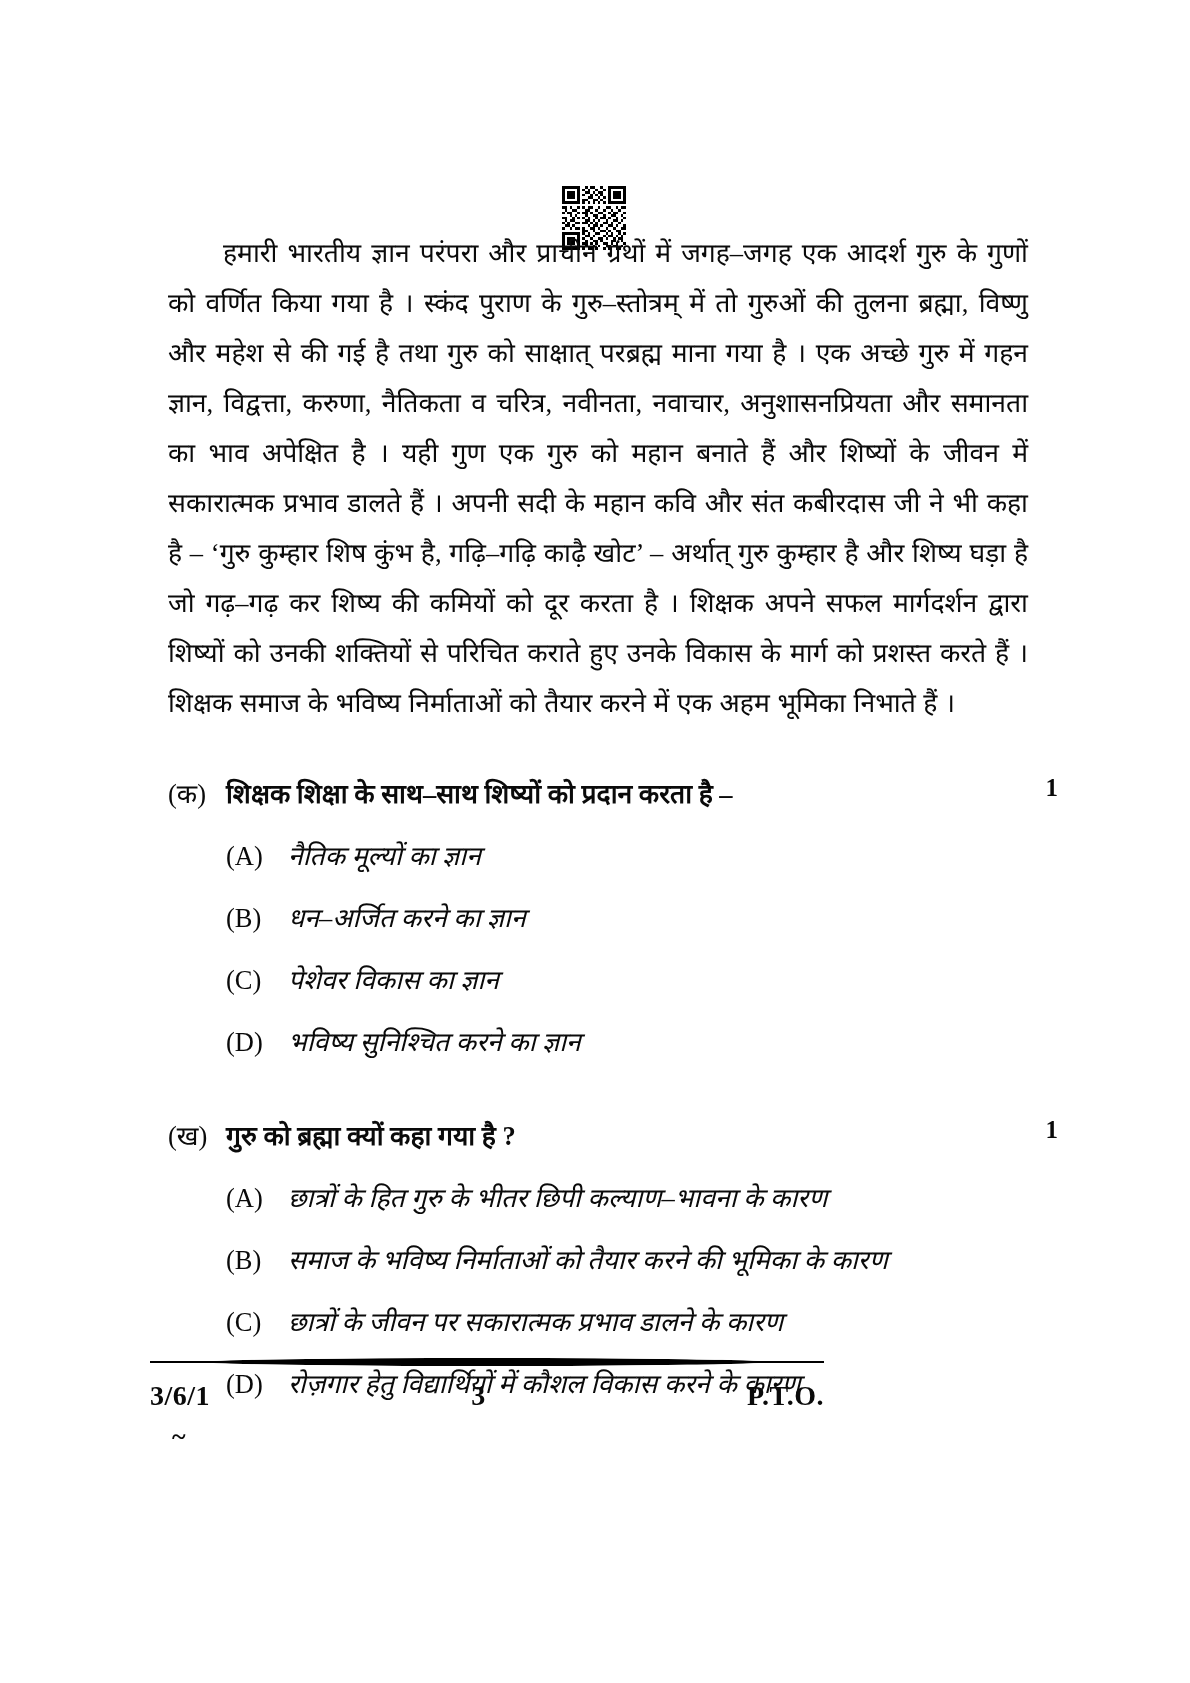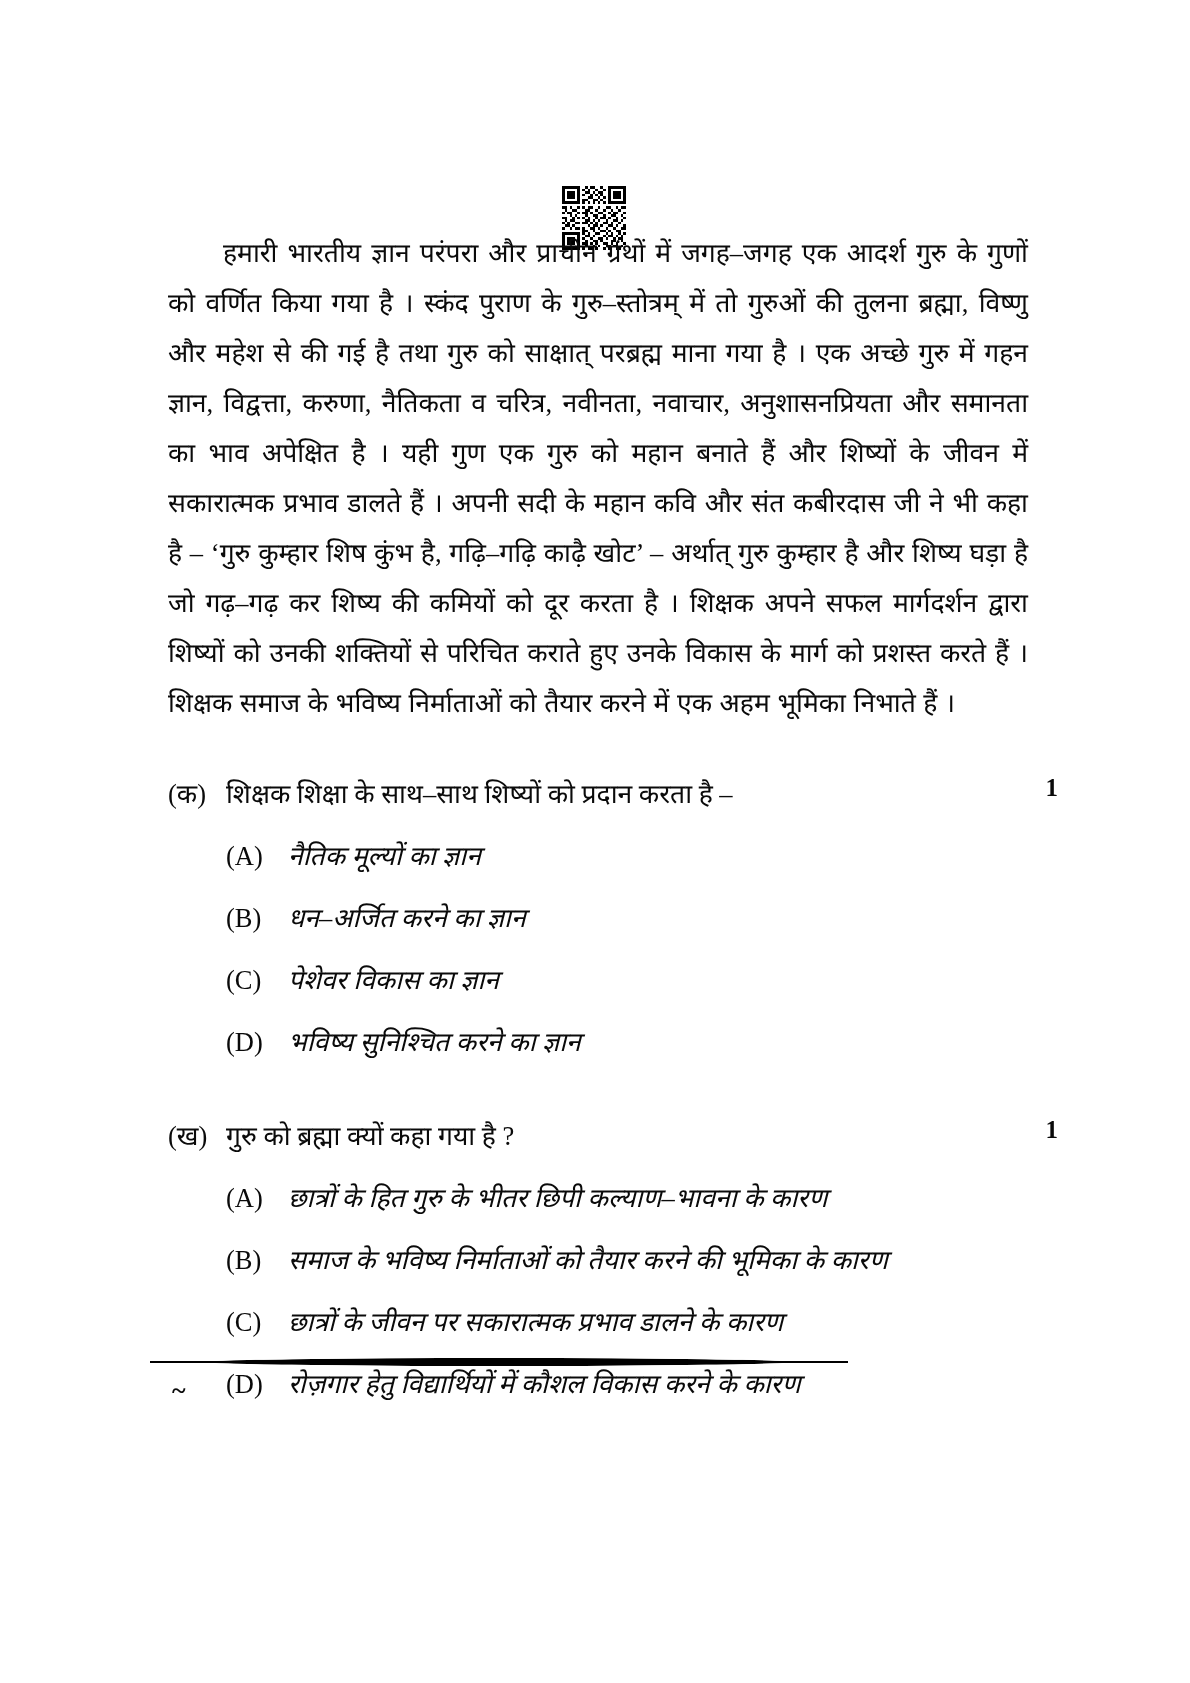--- a/index.html
+++ b/index.html
@@ -14,21 +14,20 @@
     font-family: "Liberation Serif", "DejaVu Serif", serif;
     color: #0a0a0a;
     overflow: hidden;
   }
 
   .page {
     position: absolute;
     inset: 0;
     width: 974px;
     height: 1683px;
-    padding-left: 24px;
   }
 
   
   .qr-wrap {
     position: absolute;
     left: 562px;
     top: 186px;
     width: 64px;
     height: 64px;
   }
@@ -64,20 +63,21 @@
     align-items: flex-start;
     font-size: 26.5px;
     line-height: 40px;
   }
   .qlabel {
     flex: 0 0 58px;
     white-space: nowrap;
   }
   .qtext {
     flex: 1 1 auto;
+    font-weight: bold;
   }
   .qmarks {
     position: absolute;
     right: -30px;
     top: 0;
     font-size: 25px;
     font-weight: bold;
     font-family: "Liberation Serif", "DejaVu Serif", serif;
   }
 
@@ -406,16 +406,21 @@
           <span class="olabel">(D)</span>
           <span class="otext">रोज़गार हेतु विद्यार्थियों में कौशल विकास करने के कारण</span>
         </div>
       </div>
     </div>
 
   </div>
 
   <div class="footer">
     <div class="footer-rule"></div>
+    <div class="footer-row">
+      <span class="footer-left">3/6/1</span>
+      <span class="footer-center">3</span>
+      <span class="footer-right">P.T.O.</span>
+    </div>
     <div class="footer-tilde">~</div>
   </div>
 
 </div>
 
 </body></html>

